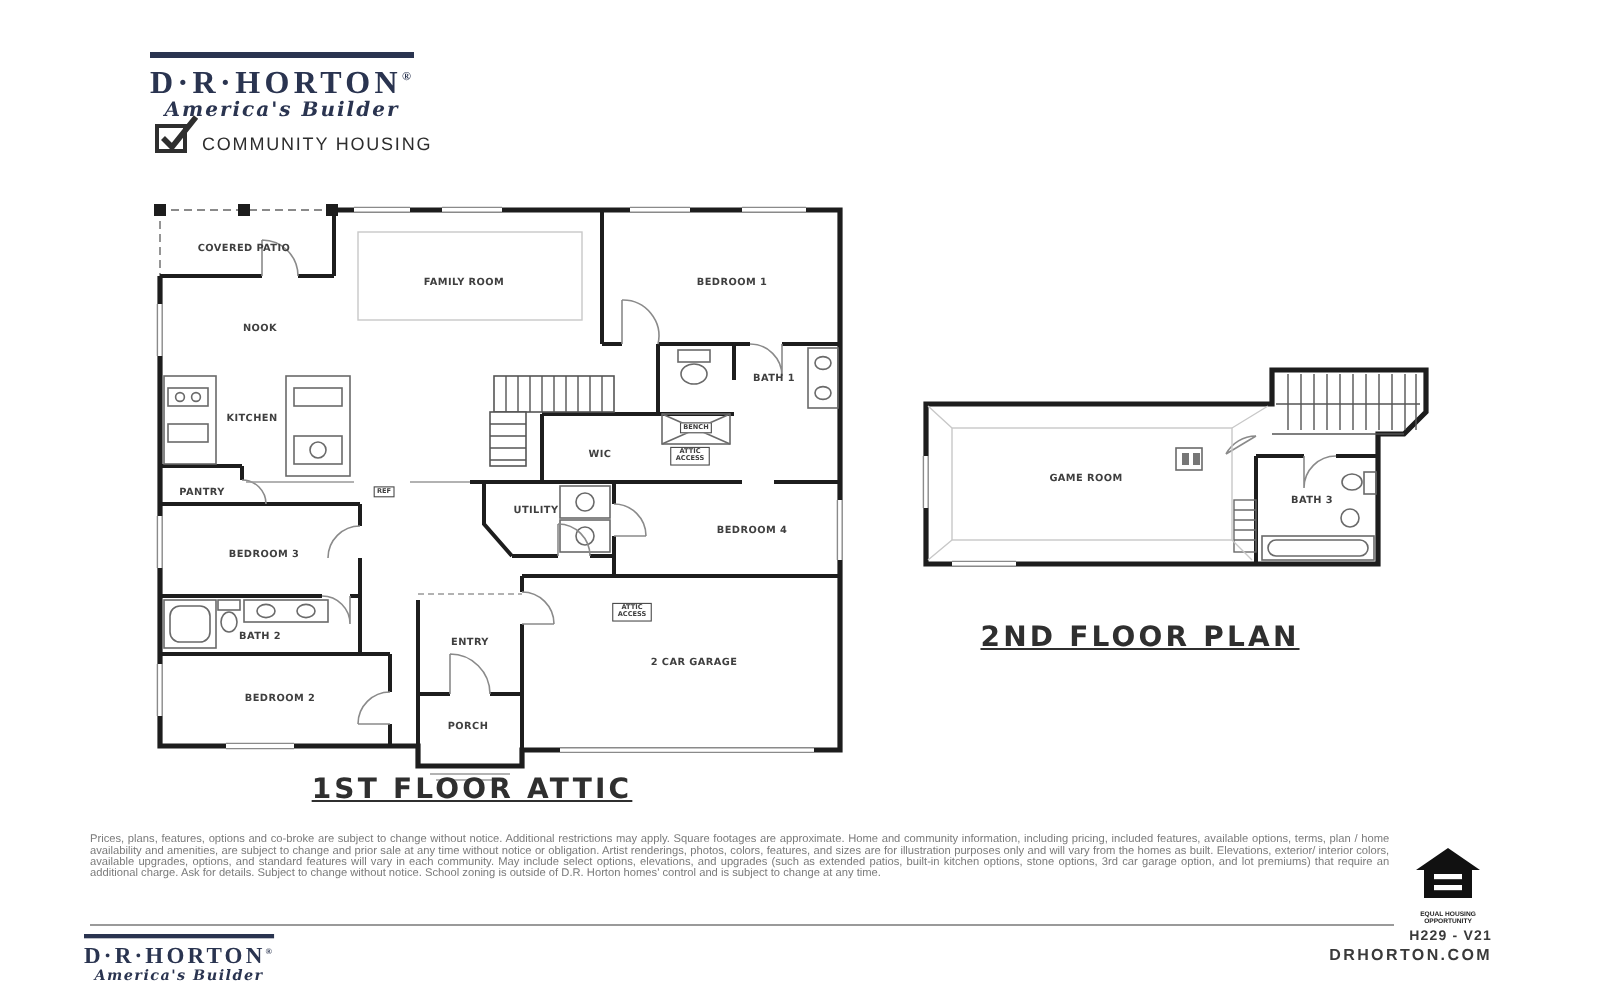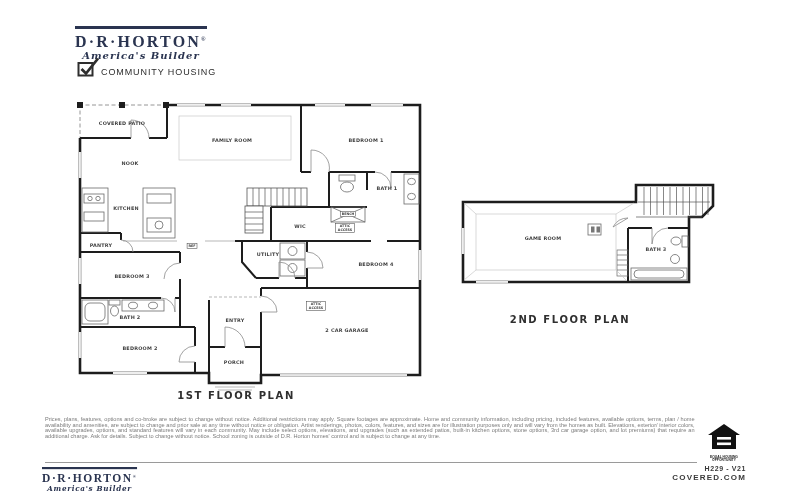--- a/index.html
+++ b/index.html
@@ -29,23 +29,23 @@
   .plan1{left:75px;top:100px;width:350px;height:305px;}
   .plan2{left:460px;top:180px;width:260px;height:150px;}
 
   .rlabel{position:absolute;white-space:nowrap;font-size:7px;font-weight:bold;color:#3f3f3f;
           letter-spacing:0.3px;transform:translate(-50%,-50%) scale(0.7);
           font-family:"DejaVu Sans",sans-serif;}
   .blabel{position:absolute;transform:translate(-50%,-50%) scale(0.55);border:1px solid #4a4a4a;
           background:#fff;font-size:6px;line-height:6.3px;font-weight:bold;color:#3f3f3f;
           text-align:center;padding:1px 2px;white-space:nowrap;font-family:"DejaVu Sans",sans-serif;}
   .w30{width:30px;white-space:normal;}
-  .plan-title{position:absolute;transform:translate(-50%,-50%);font-size:10px;font-weight:bold;
+  .plan-title{position:absolute;transform:translate(-50%,-50%);font-size:14px;font-weight:bold;
               letter-spacing:1.6px;color:#2f2f2f;white-space:nowrap;
-              font-family:"DejaVu Sans",sans-serif;}
+              font-family:"DejaVu Sans",sans-serif;text-decoration:underline;}
 
   
   .disclaimer{position:absolute;left:45px;top:417px;width:928px;transform:scale(0.7);
               transform-origin:0 0;font-size:8px;line-height:8px;color:#7b7b7b;
               text-align:justify;}
 
   
   .divider{position:absolute;left:45px;top:462px;width:652px;height:1px;background:#9a9a9a;}
   .eho{position:absolute;left:704px;top:423px;width:40px;text-align:center;}
   .eho-label{margin-top:1px;transform:scale(0.55);transform-origin:50% 0;font-size:6px;
@@ -209,21 +209,21 @@
     <div class="blabel" style="left:117px;top:146px">REF</div>
     <div class="rlabel" style="left:193px;top:155px">UTILITY</div>
     <div class="rlabel" style="left:301px;top:165px">BEDROOM 4</div>
     <div class="rlabel" style="left:57px;top:177px">BEDROOM 3</div>
     <div class="rlabel" style="left:55px;top:218px">BATH 2</div>
     <div class="rlabel" style="left:160px;top:221px">ENTRY</div>
     <div class="blabel w30" style="left:241px;top:206px">ATTIC ACCESS</div>
     <div class="rlabel" style="left:272px;top:231px">2 CAR GARAGE</div>
     <div class="rlabel" style="left:65px;top:249px">BEDROOM 2</div>
     <div class="rlabel" style="left:159px;top:263px">PORCH</div>
-    <div class="plan-title" style="left:161px;top:295px">1ST FLOOR PLAN</div>
+    <div class="plan-title" style="left:161px;top:295px">1ST FLOOR ATTIC</div>
   </div>
 
   <div class="plan plan2">
     <svg width="260" height="150" viewBox="0 0 260 150">
       <path d="M3,22 H176 V5 H253 V26 L242,37 H229 V102 H3 Z" fill="none" stroke="#1d1d1d" stroke-width="2.6"></path>
       <g fill="none" stroke="#1d1d1d" stroke-width="2">
         <path d="M168,48 V102 M168,48 H192 M208,48 H229"></path>
       </g>
 
       <g stroke="#555" stroke-width="0.7" fill="none">
@@ -280,15 +280,15 @@
     <div class="eho-label">EQUAL HOUSING OPPORTUNITY</div>
   </div>
 
   <div class="divider"></div>
   <div class="logo logo-footer">
     <div class="logo-rule"></div>
     <div class="logo-name"><span>D·R·HORTON</span><sup>®</sup></div>
     <div class="logo-tagline">America's Builder</div>
   </div>
   <div class="plan-code">H229 - V21</div>
-  <div class="website">COVERED.COM</div>
+  <div class="website">DRHORTON.COM</div>
 
 </div>
 
 </body></html>

